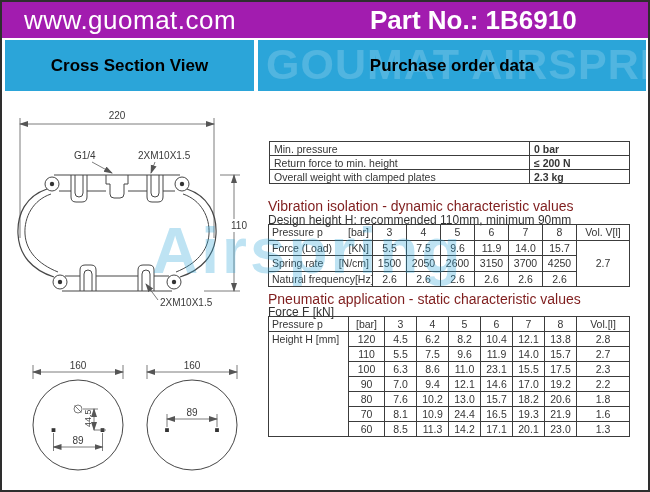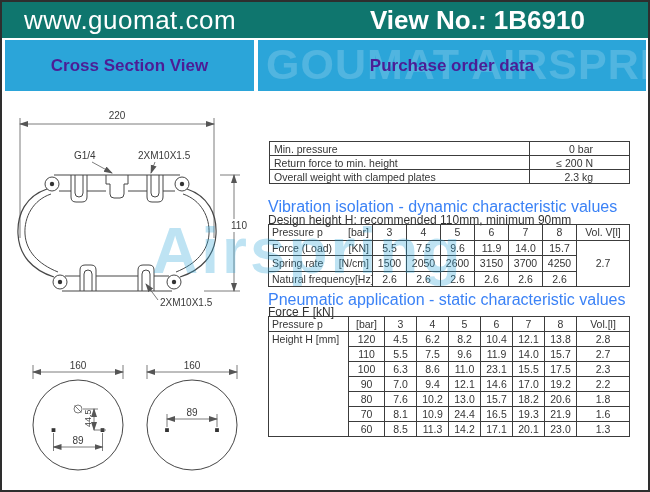--- a/index.html
+++ b/index.html
@@ -1,41 +1,41 @@
 <!DOCTYPE html>
 <html><head>
 <meta charset="utf-8">
 <style>
   html,body{margin:0;padding:0;background:#e8e8e8;}
   .page{position:relative;width:650px;height:492px;background:#ffffff;margin:0 auto;
         font-family:"Liberation Sans",sans-serif;border:2px solid #2e2e2e;box-sizing:border-box;overflow:hidden;}
   
-  .topbar{position:absolute;left:0;top:0;width:646px;height:36px;background:#0f766e;}
+  .topbar{position:absolute;left:0;top:0;width:646px;height:36px;background:#a21caf;}
   .site{position:absolute;left:22px;top:3px;font-size:26px;color:#ffffff;letter-spacing:0.5px;}
   .part{position:absolute;left:368px;top:3px;font-size:26px;font-weight:bold;color:#ffffff;}
   
   .banner{position:absolute;background:#2ba5d9;overflow:hidden;}
   .banner .wm{position:absolute;left:8px;top:0px;font-size:43px;font-weight:bold;
               color:rgba(255,255,255,0.18);white-space:nowrap;letter-spacing:1px;}
   .banner .bt{position:relative;width:100%;height:100%;display:flex;align-items:center;justify-content:center;
-              font-size:17px;font-weight:bold;color:#4c1d95;}
+              font-size:17px;font-weight:bold;color:#000000;}
   #b-cross{left:3px;top:38px;width:249px;height:51px;}
   #b-purchase{left:256px;top:38px;width:388px;height:51px;}
   #b-views{left:3px;top:316px;width:249px;height:37px;}
   #b-views .bt{font-size:16px;}
   
   .page-wm{position:absolute;left:150px;top:212px;font-size:64px;font-weight:bold;color:#2aa5d9;
            opacity:0.30;letter-spacing:3px;z-index:6;pointer-events:none;white-space:nowrap;}
   
   .ptable{position:absolute;left:267px;top:139px;width:360px;border-collapse:collapse;
           font-size:10.5px;color:#353535;table-layout:fixed;}
   .ptable td{border:1px solid #3c3c3c;height:13px;padding:0 4px;white-space:nowrap;overflow:hidden;}
-  .ptable td.v{text-align:right;padding-right:36px;}
-  
-  .sec-title{position:absolute;font-size:16px;color:#3b82f6;white-space:nowrap;}
+  .ptable td.v{padding-right:36px;font-weight:bold;}
+  
+  .sec-title{position:absolute;font-size:14px;color:#7f1d1d;white-space:nowrap;}
   .sec-sub{position:absolute;font-size:12px;color:#333;white-space:nowrap;}
   
   .dtable{position:absolute;border-collapse:collapse;font-size:10.5px;color:#353535;table-layout:fixed;}
   .dtable td{border:1px solid #3c3c3c;text-align:center;padding:0;height:14px;line-height:14px;
              white-space:nowrap;overflow:hidden;}
   #vib-table td{height:14.5px;line-height:14.5px;}
   .dtable td.lbl{text-align:left;padding:0 3px;}
   .lblu{display:flex;justify-content:space-between;}
   .toplft{vertical-align:top;text-align:left;}
   
@@ -45,21 +45,21 @@
   .thin{fill:none;stroke:#474747;stroke-width:1;}
   .dim{fill:none;stroke:#5a5a5a;stroke-width:0.8;}
 </style>
 </head>
 <body>
 
 <div class="page">
 
   <div class="topbar">
     <span class="site">www.guomat.com</span>
-    <span class="part">View No.: 1B6910</span>
+    <span class="part">Part No.: 1B6910</span>
   </div>
 
   <div class="banner" id="b-cross">
     <span class="bt">Cross Section View</span>
   </div>
   <div class="banner" id="b-purchase">
     <span class="wm">GOUMAT AIRSPRING</span>
     <span class="bt">Purchase order data</span>
   </div>
 

